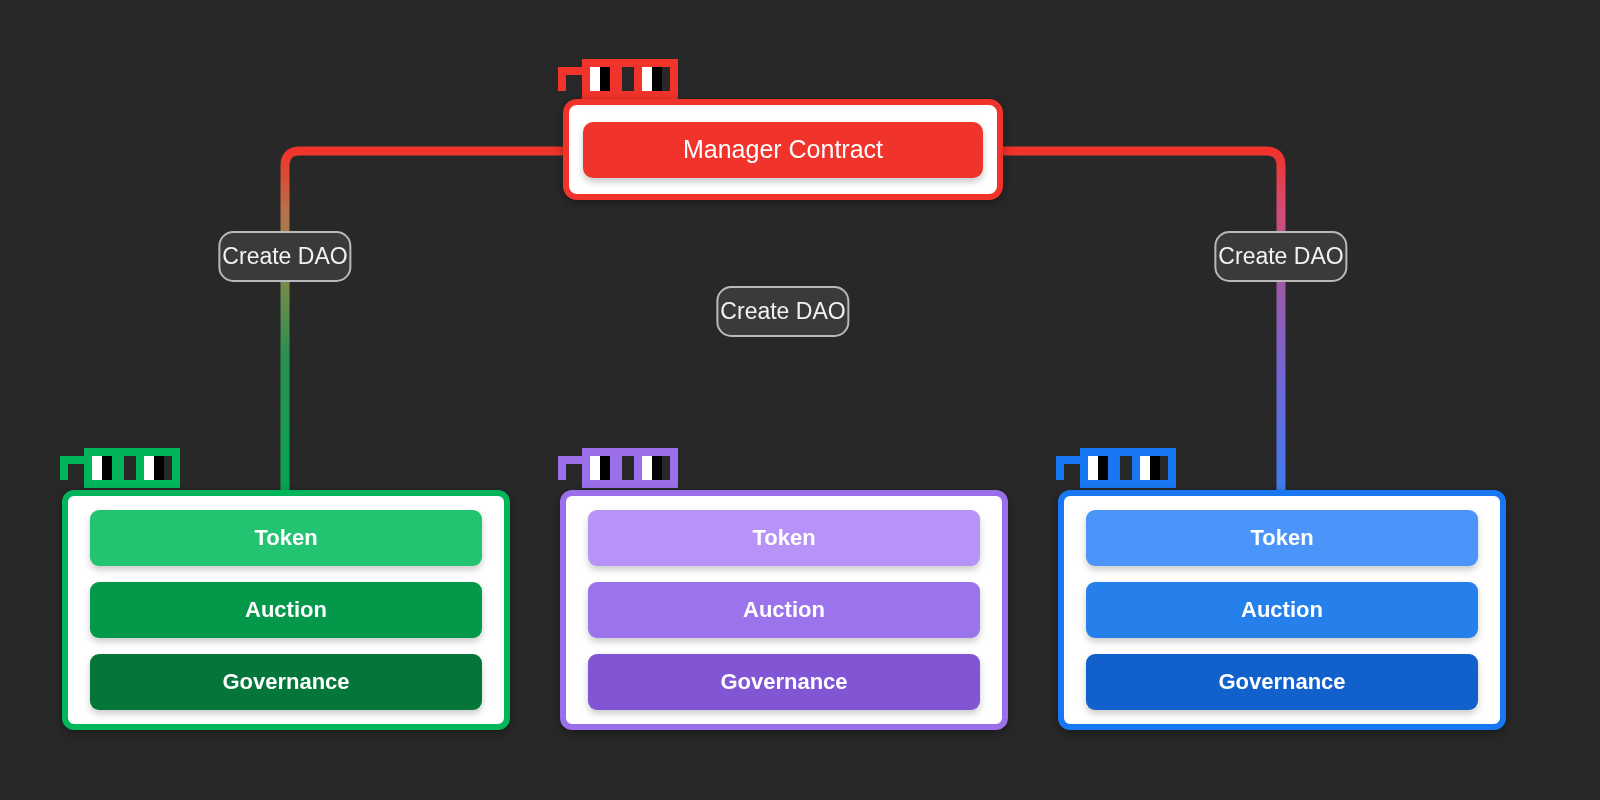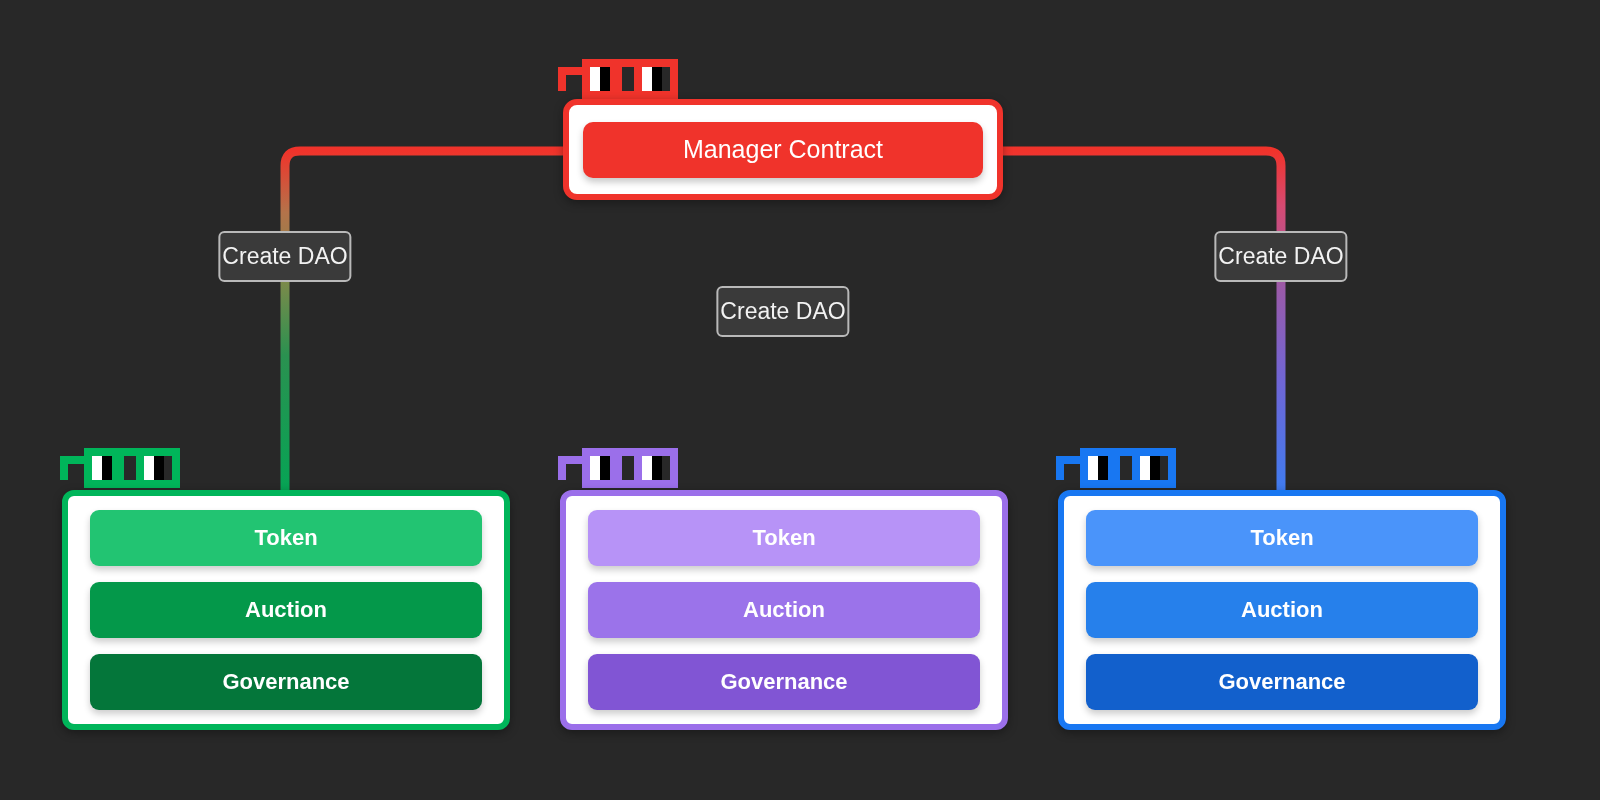--- a/index.html
+++ b/index.html
@@ -100,21 +100,21 @@
     box-shadow: 0 4px 7px rgba(0,0,0,0.20);
     font-weight: bold;
   }
 
   
   .edge-label {
     position: absolute;
     box-sizing: border-box;
     background: #3a3a3a;
     border: 2px solid #b9b9b9;
-    border-radius: 6px;
+    border-radius: 15px;
     color: #f2f2f2;
     font-size: 23px;
     padding: 10px 2px;
     white-space: nowrap;
     transform: translateX(-50%);
   }
   #edge-label-0 { left: 285px;  top: 231px; }
   #edge-label-1 { left: 783px;  top: 286px; }
   #edge-label-2 { left: 1281px; top: 231px; }
 </style>

